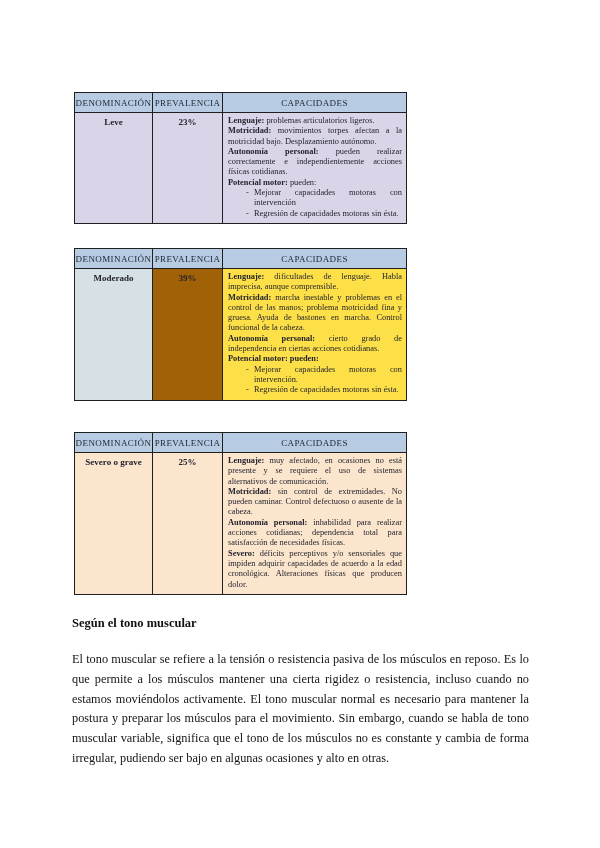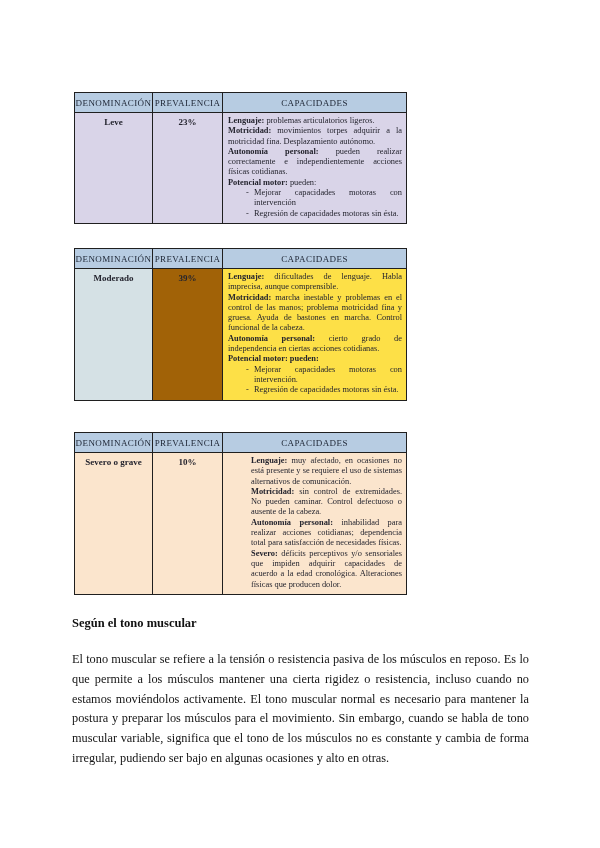--- a/index.html
+++ b/index.html
@@ -57,21 +57,21 @@
             <th style="background: rgb(183, 204, 226);">PREVALENCIA</th>
             <th style="background: rgb(183, 204, 226);">CAPACIDADES</th>
           </tr>
         </thead>
         <tbody>
           <tr>
             <td class="cell-name" style="background: rgb(217, 212, 232);">Leve</td>
             <td class="cell-prev" style="background: rgb(217, 212, 232);">23%</td>
             <td class="cell-caps" style="background: rgb(217, 212, 232);">
               <div class="seg"><b>Lenguaje:</b><span> problemas articulatorios ligeros.</span></div>
-              <div class="seg"><b>Motricidad:</b><span> movimientos torpes adquirir a la motricidad fina. Desplazamiento autónomo.</span></div>
+              <div class="seg"><b>Motricidad:</b><span> movimientos torpes afectan a la motricidad bajo. Desplazamiento autónomo.</span></div>
               <div class="seg"><b>Autonomía personal:</b><span> pueden realizar correctamente e independientemente acciones físicas cotidianas.</span></div>
               <div class="seg"><b>Potencial motor:</b><span> pueden:</span></div>
               <div class="bullet">
                 <span class="dash">-</span>
                 <span class="bullet-text">Mejorar capacidades motoras con intervención</span>
               </div>
               <div class="bullet">
                 <span class="dash">-</span>
                 <span class="bullet-text">Regresión de capacidades motoras sin ésta.</span>
               </div>
@@ -122,22 +122,22 @@
         <thead>
           <tr class="header-row">
             <th style="background: rgb(183, 204, 226);">DENOMINACIÓN</th>
             <th style="background: rgb(183, 204, 226);">PREVALENCIA</th>
             <th style="background: rgb(183, 204, 226);">CAPACIDADES</th>
           </tr>
         </thead>
         <tbody>
           <tr>
             <td class="cell-name" style="background: rgb(251, 229, 205);">Severo o grave</td>
-            <td class="cell-prev" style="background: rgb(251, 229, 205);">10%</td>
-            <td class="cell-caps" style="background: rgb(251, 229, 205); padding-left: 28px;">
+            <td class="cell-prev" style="background: rgb(251, 229, 205);">25%</td>
+            <td class="cell-caps" style="background: rgb(251, 229, 205);">
               <div class="seg"><b>Lenguaje:</b><span> muy afectado, en ocasiones no está presente y se requiere el uso de sistemas alternativos de comunicación.</span></div>
               <div class="seg"><b>Motricidad:</b><span> sin control de extremidades. No pueden caminar. Control defectuoso o ausente de la cabeza.</span></div>
               <div class="seg"><b>Autonomía personal:</b><span> inhabilidad para realizar acciones cotidianas; dependencia total para satisfacción de necesidades físicas.</span></div>
               <div class="seg"><b>Severo:</b><span> déficits perceptivos y/o sensoriales que impiden adquirir capacidades de acuerdo a la edad cronológica. Alteraciones físicas que producen dolor.</span></div>
             </td>
           </tr>
         </tbody>
       </table>
     </div>
   <div class="heading">Según el tono muscular</div>

